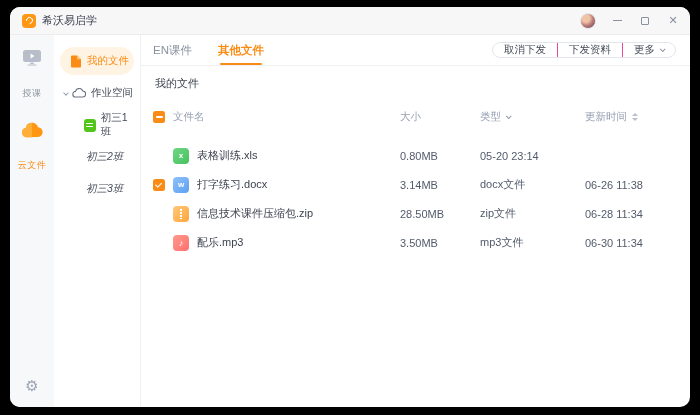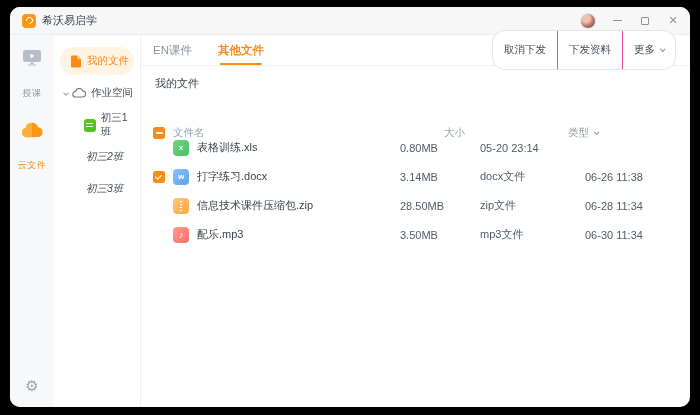--- a/index.html
+++ b/index.html
@@ -56,34 +56,34 @@
 
   
   .main { flex:1; display:flex; flex-direction:column; min-width:0; }
   .tabbar { height:31px; border-bottom:1px solid #f0f0f2; display:flex;
     align-items:center; padding:0 14px 0 12px; flex:0 0 auto; }
   .tab { font-size:11.5px; color:#8a919f; margin-right:26px; position:relative;
     height:100%; display:flex; align-items:center; cursor:pointer; }
   .tab.active { color:#fa8c16; font-weight:bold;font-family:Liberation Serif, serif; }
   .tab.active::after { content:""; position:absolute; left:2px; right:2px; bottom:0;
     height:2.5px; border-radius:2px; background:#fa8c16; }
-  .actions { margin-left:auto; display:flex; height:40px;
+  .actions { margin-left:auto; display:flex; height:16px;
     border:1px solid #e3e6eb; border-radius:13px; overflow:hidden; background:#fff; }
   .action-seg { font-size:10.5px; color:#464c59; padding:0 11px; height:100%;
     display:flex; align-items:center; cursor:pointer; white-space:nowrap; }
   .action-seg + .action-seg { border-left:1px solid #ec4899; }
   .chev { display:inline-block; width:4px; height:4px; border-right:1.2px solid #8a919f;
     border-bottom:1.2px solid #8a919f; transform:rotate(45deg) translateY(-1px); margin-left:5px; }
 
   .content { flex:1; padding:10px 14px 0 12px; overflow:hidden; }
   .breadcrumb { font-size:11px; color:#3d4350; margin-bottom:14px; padding-left:2px; }
 
   .grid-row { display:grid; grid-template-columns:247px 80px 105px 1fr;
     align-items:center; height:29px; }
-  .grid-row.header { height:24px; margin-bottom:4px;gap:44px; }
+  .grid-row.header { height:24px; margin-bottom:12px; }
   .hcell { font-size:10.5px; color:#98a1b3; display:flex; align-items:center; }
   .cell { font-size:11px; color:#525b6b; display:flex; align-items:center; min-width:0; }
   .name-cell { color:#3d4350; gap:0; }
   .cb-slot { width:20px; flex:0 0 auto; display:flex; align-items:center; }
   .checkbox { width:12px; height:12px; border-radius:2.5px; background:#fa8c16;
     display:flex; align-items:center; justify-content:center; cursor:pointer; }
   .checkbox .dash { width:7px; height:1.8px; background:#fff; border-radius:1px; }
   .checkbox .check { width:6px; height:3.5px; border-left:1.6px solid #fff;
     border-bottom:1.6px solid #fff; transform:rotate(-45deg) translateY(-1px); }
   .ficon { width:16px; height:16px; border-radius:4px; flex:0 0 auto; margin-right:8px;

